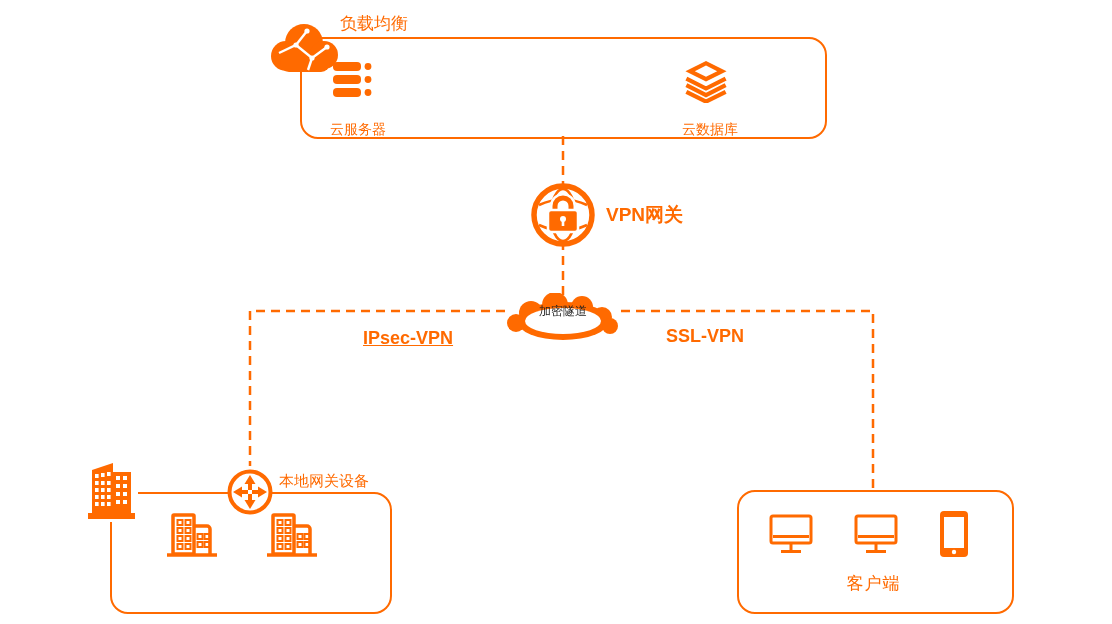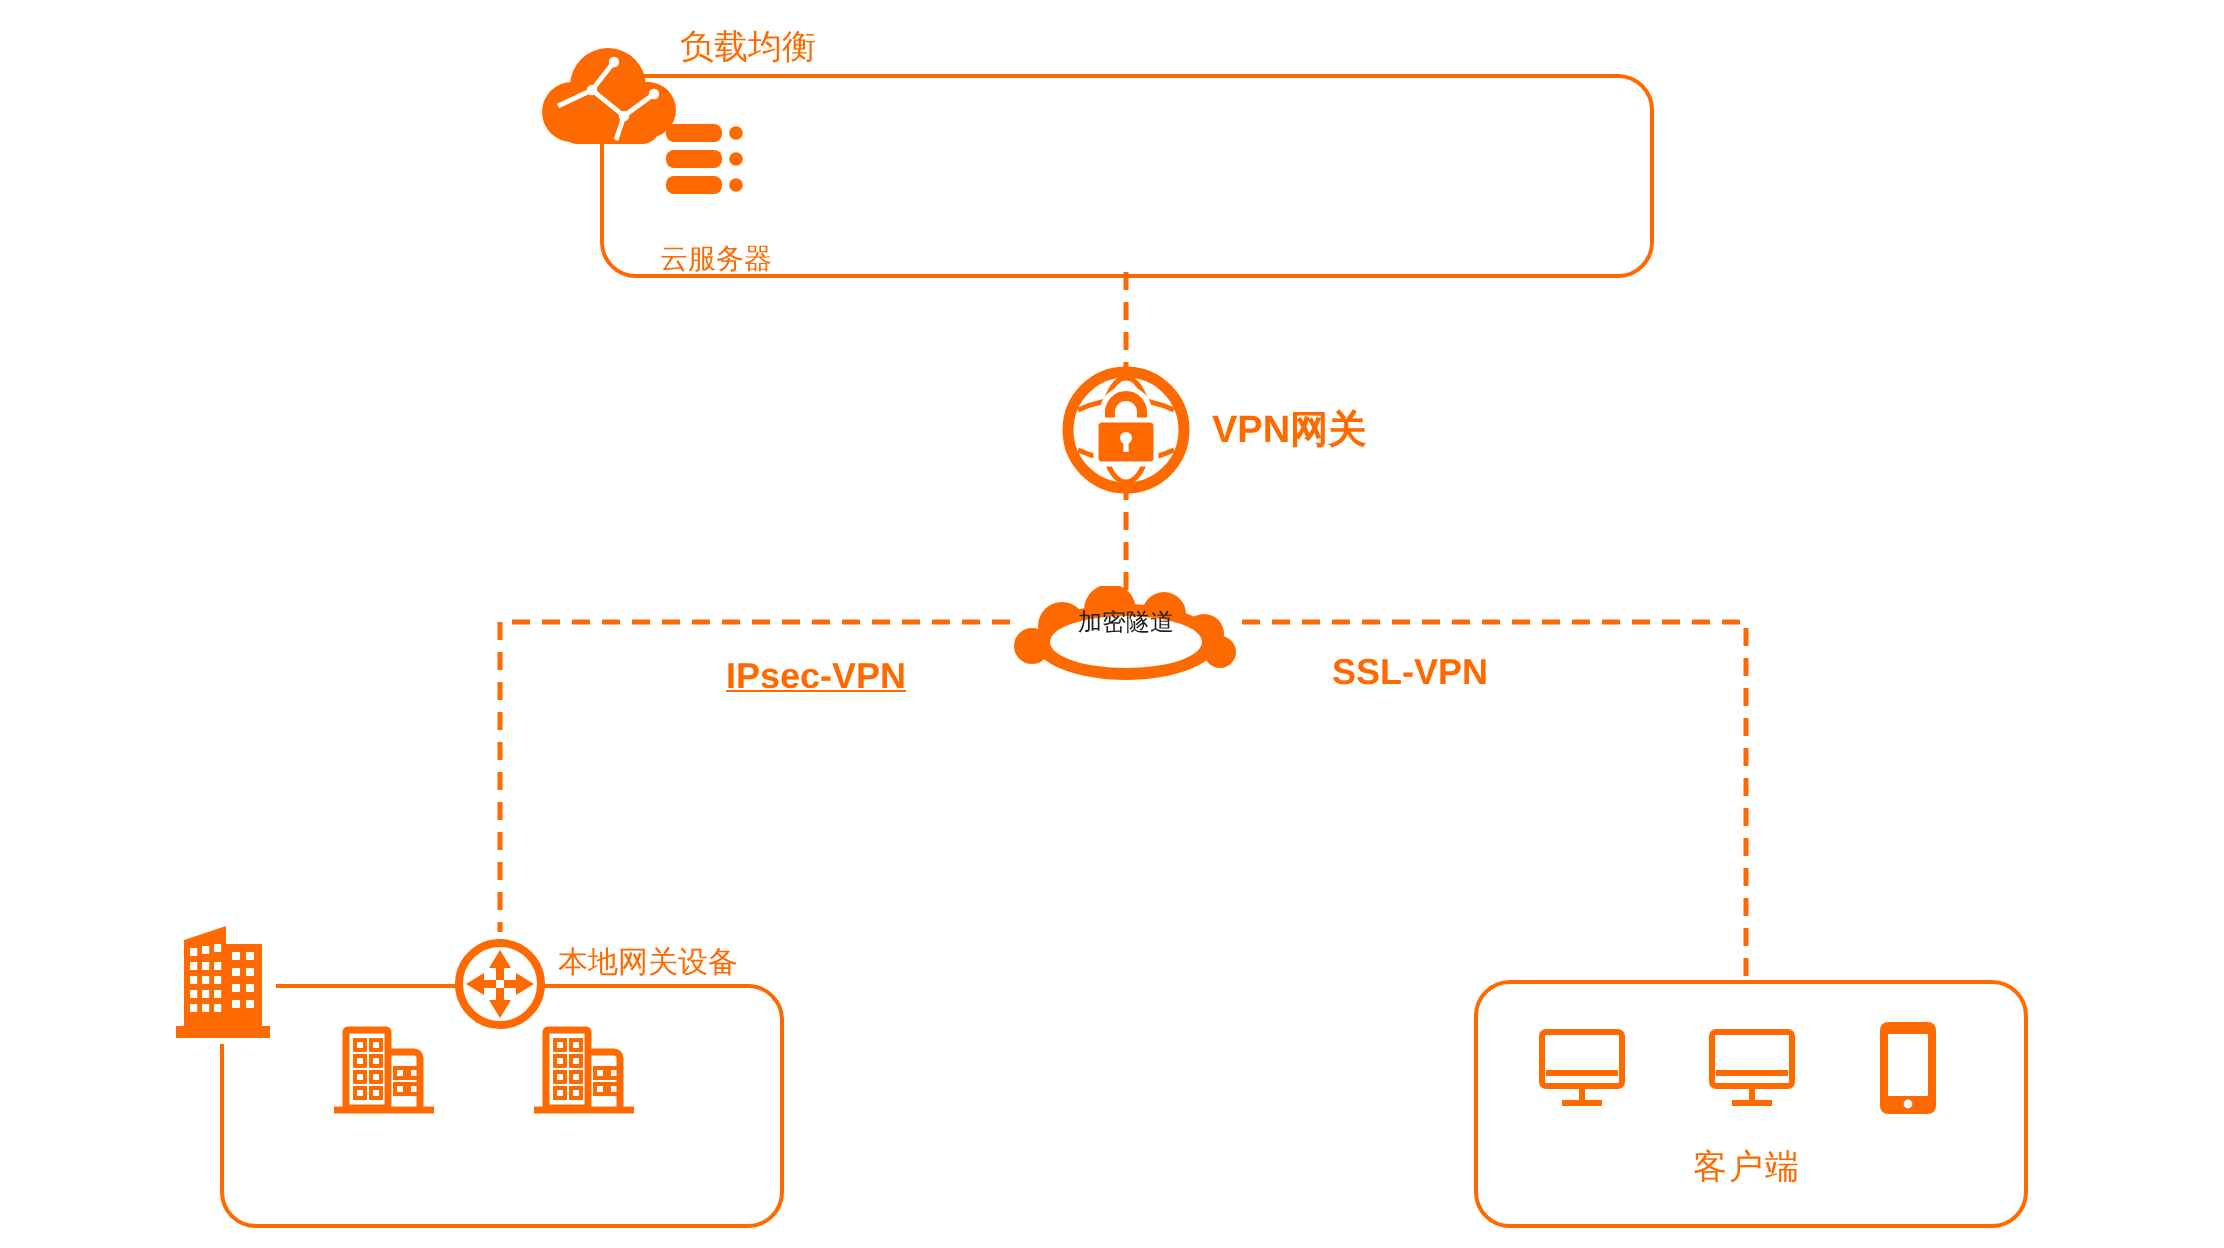--- a/index.html
+++ b/index.html
@@ -67,20 +67,32 @@
           <circle cx="38" cy="19.5" r="3.4"></circle>
         <rect x="3" y="28" width="28" height="9" rx="4"></rect>
           <circle cx="38" cy="32.5" r="3.4"></circle>
       </g>
     </svg>
     <span class="item-label">云服务器</span>
   </div>
 
 
 
+  <div class="vpc-item" style="left:682px;">
+    <svg width="48" height="43" viewBox="0 0 48 46">
+      <path d="M24 1 L46 12 L24 23 L2 12 Z" fill="#FF6A00"></path>
+      <path d="M24 6 L36 12 L24 18 L12 12 Z" fill="#fff"></path>
+      <g stroke="#FF6A00" stroke-width="4.5" fill="none">
+        <path d="M3 20 L24 30.5 L45 20"></path>
+        <path d="M3 27 L24 37.5 L45 27"></path>
+        <path d="M3 34 L24 44.5 L45 34"></path>
+      </g>
+    </svg>
+    <span class="item-label">云数据库</span>
+  </div>
 
   <svg class="abs" style="left:530px;top:182px;" width="66" height="66" viewBox="0 0 66 66">
     <circle cx="33" cy="33" r="29" fill="#fff" stroke="#FF6A00" stroke-width="5.5"></circle>
     <g stroke="#FF6A00" stroke-width="2.6" fill="none">
       <ellipse cx="33" cy="33" rx="12" ry="26"></ellipse>
       <path d="M9 23 Q33 12 57 23"></path>
       <path d="M9 43 Q33 54 57 43"></path>
     </g>
     <path d="M25 30 v-6 a8 8 0 0 1 16 0 v6" fill="none" stroke="#fff" stroke-width="10"></path>
     <path d="M25 30 v-6 a8 8 0 0 1 16 0 v6" fill="none" stroke="#FF6A00" stroke-width="5"></path>

